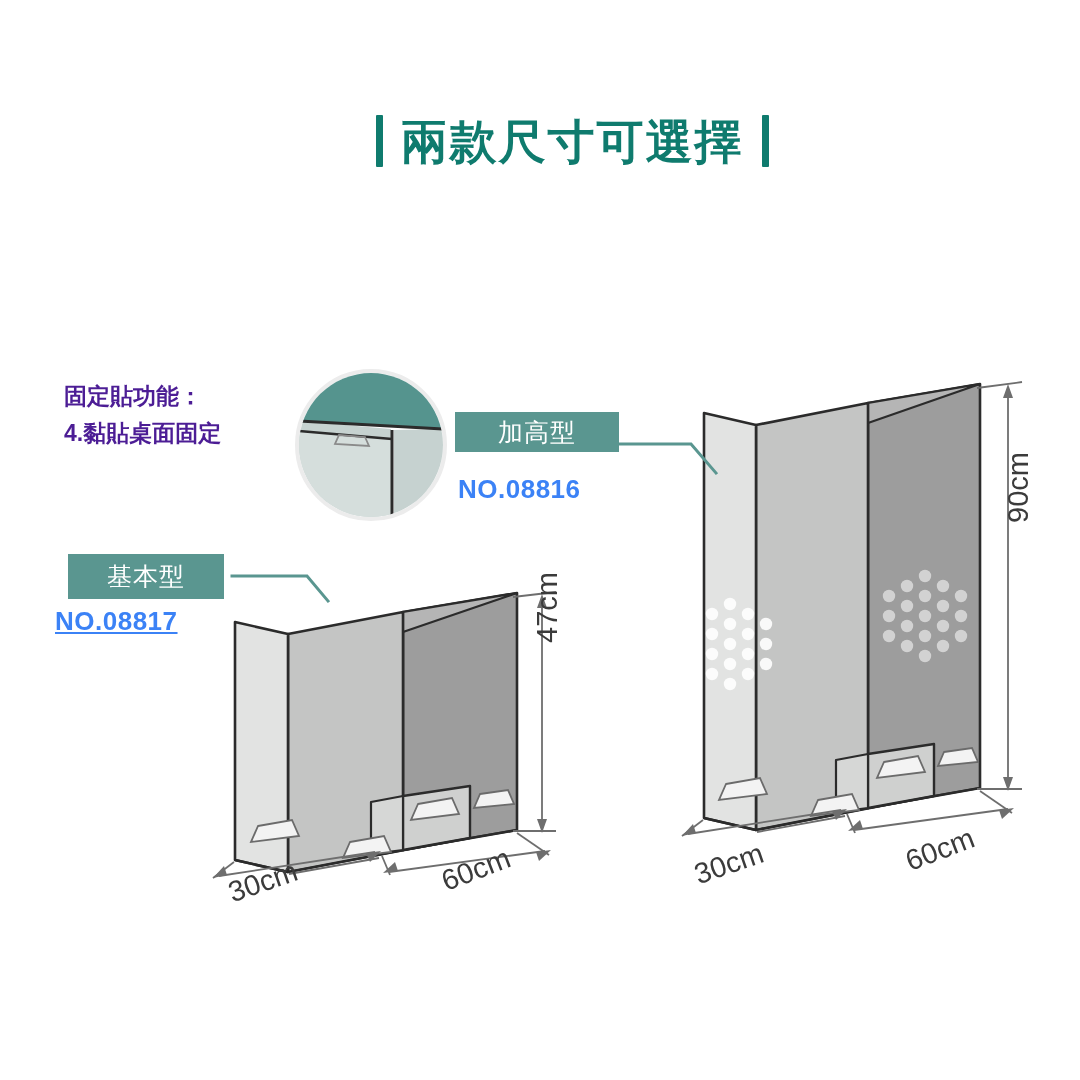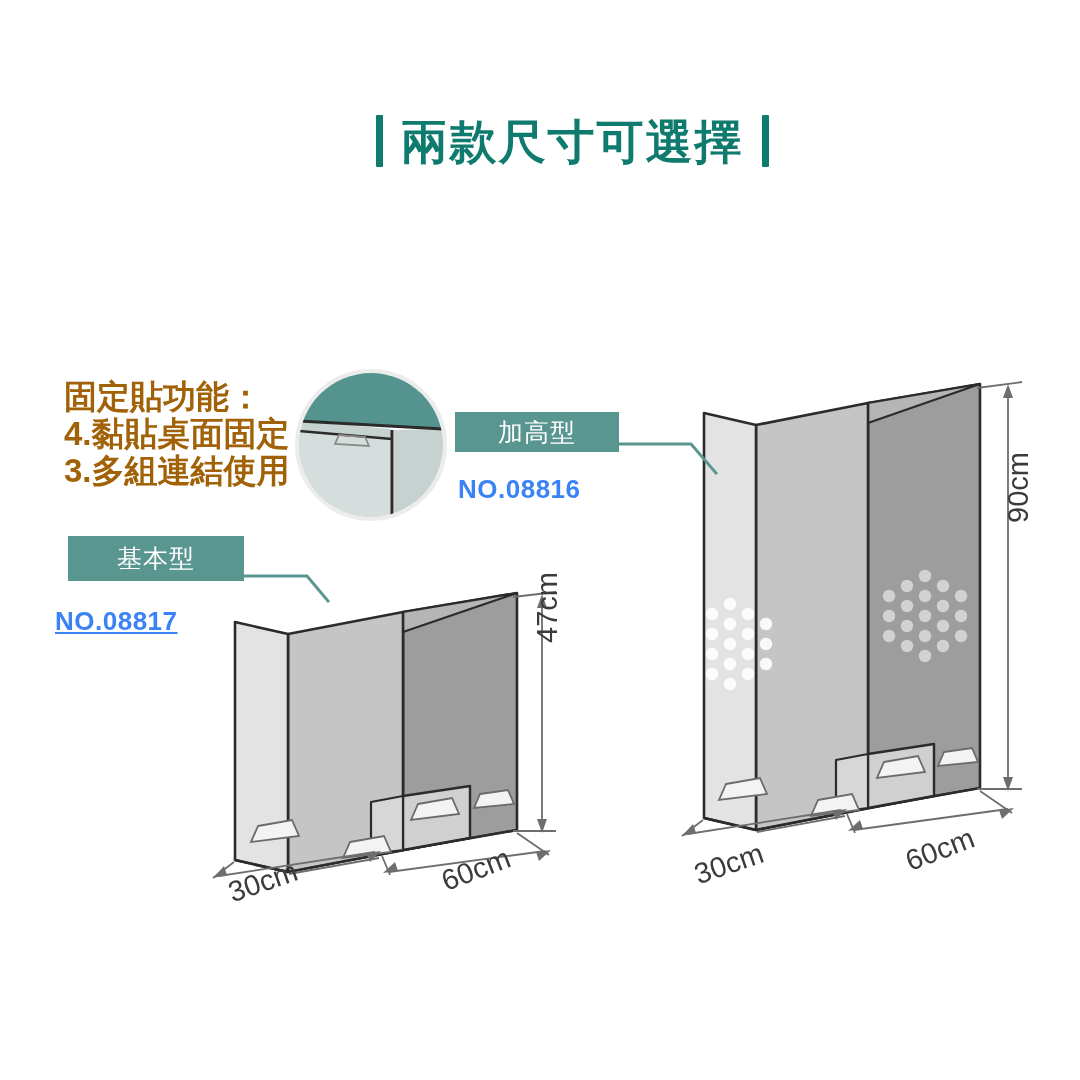--- a/index.html
+++ b/index.html
@@ -53,22 +53,22 @@
 
   
   .feature-list {
     position: absolute;
     left: 64px;
     top: 378px;
     width: 300px;
   }
   .feature-head,
   .feature-item {
-    color: #a16207;
-    font-size: 33px;
+    color: #4c1d95;
+    font-size: 23px;
     font-weight: 700;
     line-height: 37px;
     white-space: nowrap;
   }
 
   
   .callout-box {
     position: absolute;
     background: #5a9690;
     color: #ffffff;
@@ -84,21 +84,21 @@
     position: absolute;
     color: #3b82f6;
     font-size: 26px;
     font-weight: 700;
     letter-spacing: 0.5px;
     white-space: nowrap;
   }
 
   #callout-tall-box  { left: 455px; top: 412px; width: 164px; height: 40px; }
   #callout-tall-no   { left: 458px; top: 474px; }
-  #callout-basic-box { left: 68px;  top: 536px; width: 176px; height: 45px; }
+  #callout-basic-box { left: 68px;  top: 554px; width: 156px; height: 45px; }
   #callout-basic-no  { left: 55px;  top: 606px; text-decoration: underline; }
 
   
   .svg-layer {
     position: absolute;
     left: 0;
     top: 0;
     width: 1080px;
     height: 1080px;
     pointer-events: none;
@@ -273,21 +273,20 @@
 
       <polyline points="619,444 691,444 716,473"></polyline>
 
       <polyline points="232,576 307,576 328,601"></polyline>
     </g>
   </svg>
 
   <div class="feature-list">
     <div class="feature-head">固定貼功能：</div>
     <div class="feature-item">4.黏貼桌面固定</div>
-    <div class="feature-item">3.多組連結使用</div>
   </div>
 
   <div class="detail-circle">
     <svg width="144" height="144" viewBox="0 0 144 144">
 
       <path d="M0,0 L144,0 L144,56 L0,48 Z" fill="#55948e"></path>
 
       <path d="M0,48 L92,56 L92,144 L0,144 Z" fill="#c6d2d0"></path>
 
       <path d="M0,58 L92,66 L92,144 L0,144 Z" fill="#d5dedc"></path>

